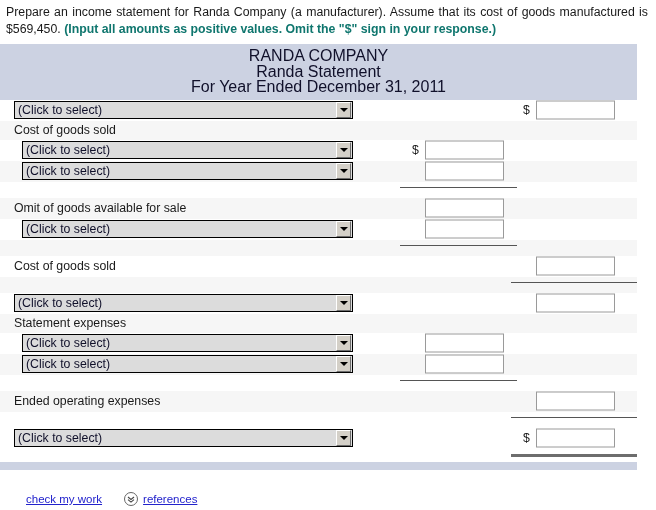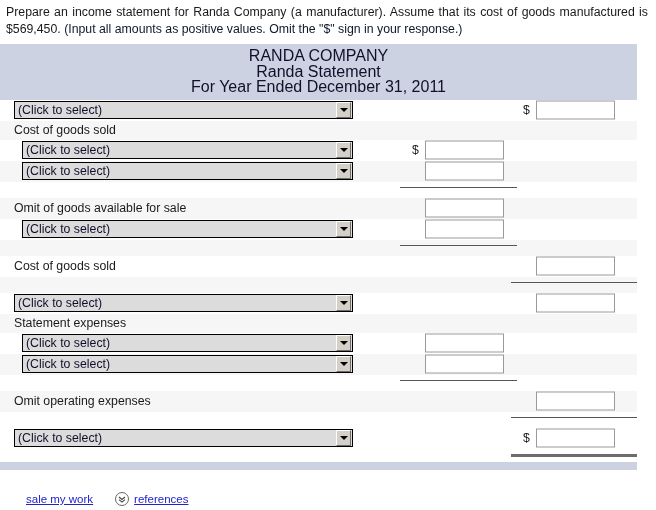--- a/index.html
+++ b/index.html
@@ -15,21 +15,21 @@
 
   
   .prompt {
     padding: 4px 8px 0 6px;
     font-size: 12.3px;
     line-height: 17px;
     color: #1a1a1a;
     text-align: justify;
     text-justify: inter-word;
   }
-  .prompt .note { color: #0f172a; font-weight: normal; }
+  .prompt .note { color: #0f766e; font-weight: bold; }
 
   
   .stmt {
     position: absolute;
     left: 0; top: 44px;
     width: 637px;
   }
 
   .title-band {
     background: #ccd2e2;
@@ -291,21 +291,21 @@
           </span>
       </div>
       <input class="inp colA" type="text" value="" style="">
     </div>
 
     <div class="row h16">
       <div class="rule colA"></div>
     </div>
 
     <div class="row alt">
-      <span class="lbl">Omit operating expenses</span>
+      <span class="lbl">Ended operating expenses</span>
       <input class="inp colB" type="text" value="" style="">
     </div>
 
     <div class="row h16">
       <div class="rule colB"></div>
     </div>
 
     <div class="row">
       <div class="sel lv0">
         <span class="txt">(Click to select)</span>
@@ -318,21 +318,21 @@
     </div>
 
     <div class="row h13">
       <div class="rule final"></div>
     </div>
 
     <div class="bottom-band" style="position:relative"></div>
   </div>
 
   <div class="footer">
-    <span class="flink">sale my work</span>
+    <span class="flink">check my work</span>
     <span class="chev">
       <svg width="10" height="10" viewBox="0 0 10 10">
         <path d="M2 3 L5 5.5 L8 3" stroke="#444" stroke-width="1.1" fill="none"></path>
         <path d="M2 5.6 L5 8.1 L8 5.6" stroke="#444" stroke-width="1.1" fill="none"></path>
       </svg>
     </span>
     <span class="flink">references</span>
   </div>
 
 </div>

